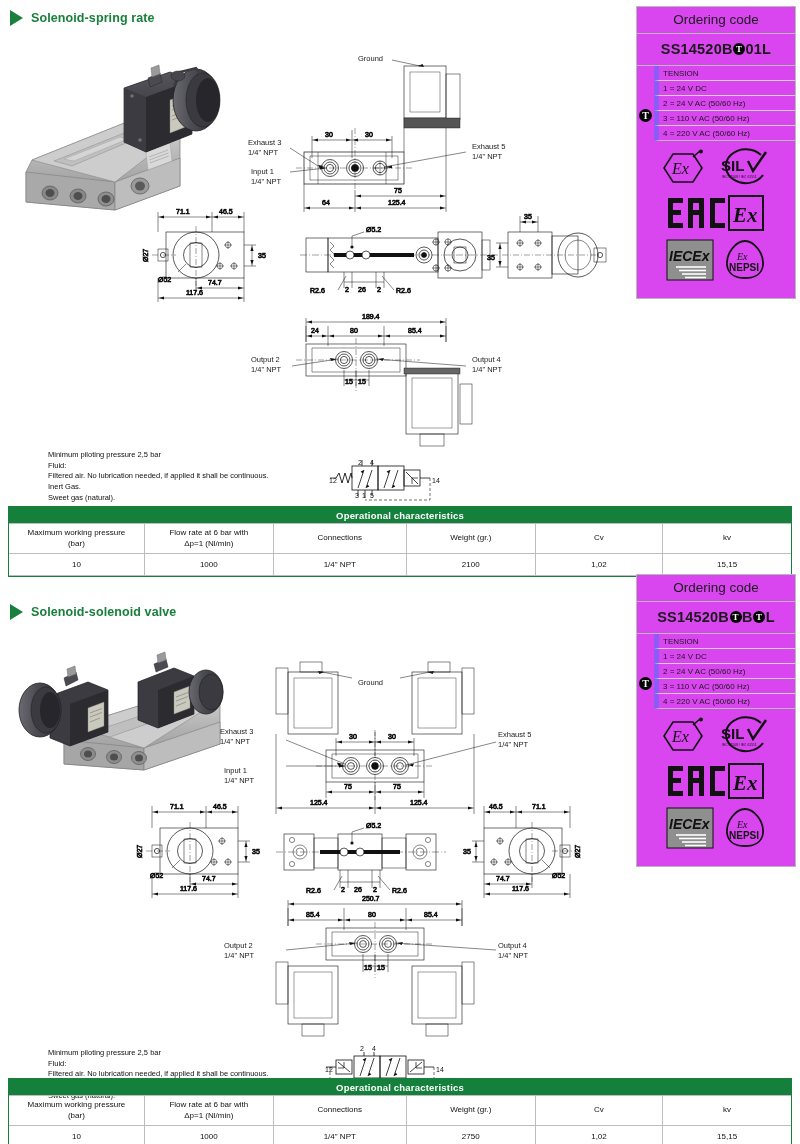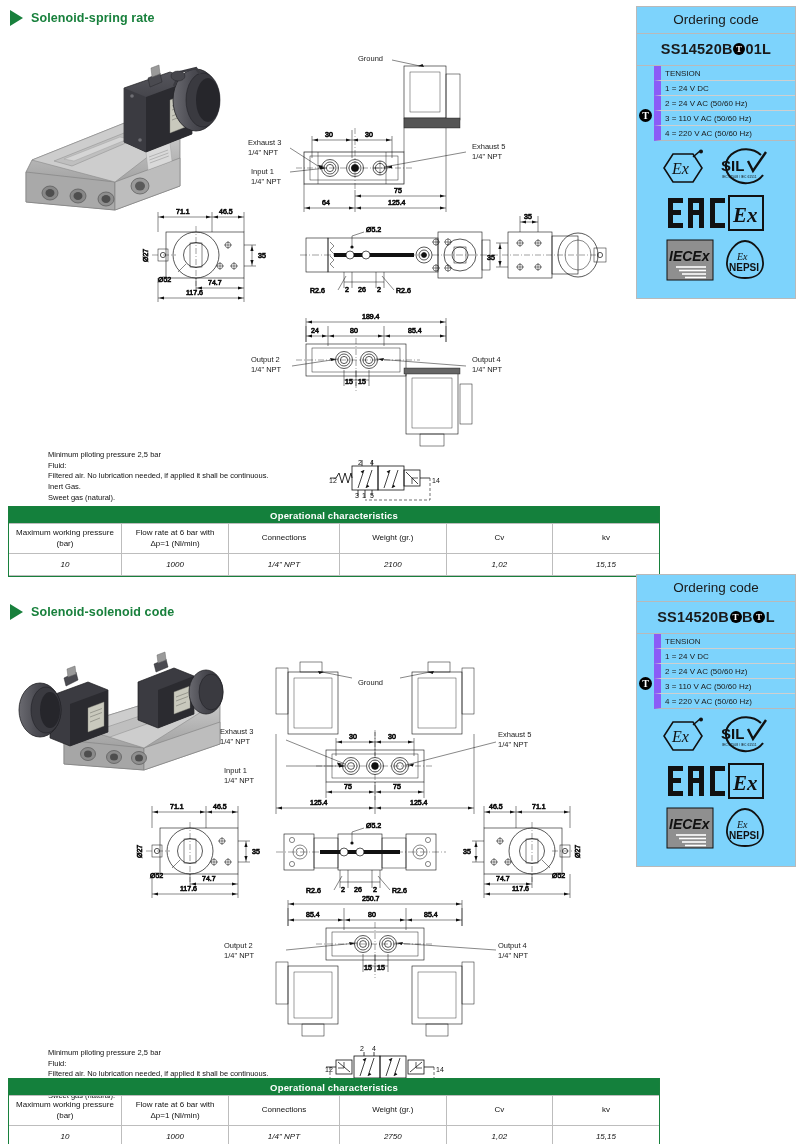--- a/index.html
+++ b/index.html
@@ -19,69 +19,69 @@
     width:0;height:0;
     border-left:13px solid #18803c;
     border-top:8px solid transparent;
     border-bottom:8px solid transparent;
   }
   .sec-title { color:#18803c; font-weight:bold; font-size:12.5px; letter-spacing:.1px; }
 
   
   .order-panel {
     position:absolute; width:160px;
-    border:1px solid #b9b9b9; background:#7dd3fc;
+    border:1px solid #b9b9b9; background:#d946ef;
   }
   .order-title {
     text-align:center; font-size:13.5px; padding:5px 0 6px;
     border-bottom:1px solid #b9b9b9; font-weight:400;
   }
   .order-code {
     text-align:center; font-size:14.5px; font-weight:bold; padding:7px 0 8px;
     border-bottom:1px solid #b9b9b9; letter-spacing:.2px;
     display:flex; justify-content:center; align-items:center; gap:0px;
   }
   .tdot {
     display:inline-flex; align-items:center; justify-content:center;
     width:12px;height:12px;border-radius:50%;background:#000;color:#fff;
     font-size:9px;font-weight:bold;line-height:1;margin:0 .5px;
     font-family:"Liberation Serif", serif;
   }
   .tension-wrap { position:relative; padding-left:17px; }
   .tension-hdr, .tension-row {
     font-size:8px; padding:2.5px 4px; border-bottom:1px solid #cfcfcf;
-    border-left:7px solid #8b5cf6;
+    border-left:5px solid #8b5cf6;
   }
   .tension-row:last-child { border-bottom:1px solid #b9b9b9; }
   .tension-mark {
     position:absolute; left:2px; top:43px;
     width:13px;height:13px;border-radius:50%;background:#000;color:#fff;
     font-size:10px;font-weight:bold;display:flex;align-items:center;justify-content:center;
     font-family:"Liberation Serif", serif;
   }
   .certs { padding:8px 6px 10px; }
   .cert-row { display:flex; justify-content:center; align-items:center; gap:10px; margin-bottom:7px; }
 
   
   .notes { position:absolute; font-size:7.5px; line-height:1.42; color:#111; }
   .notes div { white-space:nowrap;margin-left:40px; }
 
   
-  .op-table { position:absolute; left:8px; width:652px; border:1px solid #18803c; }
+  .op-table { position:absolute; left:8px; width:784px; border:1px solid #18803c; }
   .op-bar {
     background:#14803c; color:#fff; text-align:center; font-weight:bold;
     font-size:9.5px; padding:2.5px 0; letter-spacing:.2px;
   }
   .op-table table { width:100%; border-collapse:collapse; }
   .op-table th, .op-table td {
     border:1px solid #bdbdbd; text-align:center; font-weight:normal;
     font-size:8px; color:#111;
   }
   .op-table th { padding:4px 2px; height:30px; line-height:1.3; }
-  .op-table td { padding:5px 2px; height:22px;font-style:italic; }
+  .op-table td { padding:5px 2px; height:22px; }
   .op-table tr td:first-child, .op-table tr th:first-child { border-left:none; }
   .op-table tr td:last-child, .op-table tr th:last-child { border-right:none; }
 
   
   .draw { position:absolute; }
   .photo { position:absolute; }
   svg { display:block; overflow:visible; }
   .dimtxt { font-family:"Liberation Sans", sans-serif; font-size:7px; fill:#111; }
 </style>
 </head>
@@ -630,21 +630,21 @@
       <td>2100</td>
       <td>1,02</td>
       <td>15,15</td>
     </tr>
   </tbody>
     </table>
 </div>
 
 <div class="sec-head" style="position:absolute;left:4px;top:604px;">
   <div class="tri"></div>
-  <div class="sec-title">Solenoid-solenoid code</div>
+  <div class="sec-title">Solenoid-solenoid valve</div>
 </div>
 
 <div class="photo" style="left:14px;top:648px;">
 <svg width="215" height="135" viewBox="0 0 215 135">
   <defs>
     <linearGradient id="g_body2" x1="0" y1="0" x2="0" y2="1">
       <stop offset="0" stop-color="#d6d6d6"></stop>
           <stop offset=".45" stop-color="#b4b4b4"></stop>
           <stop offset="1" stop-color="#8e8e8e"></stop>
     </linearGradient>

